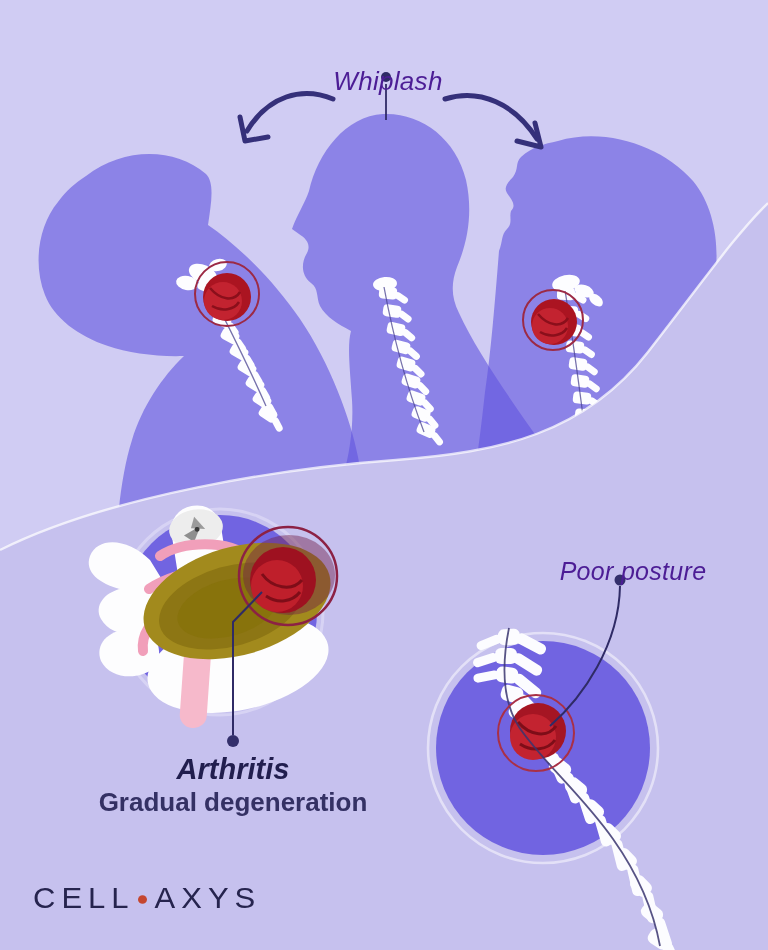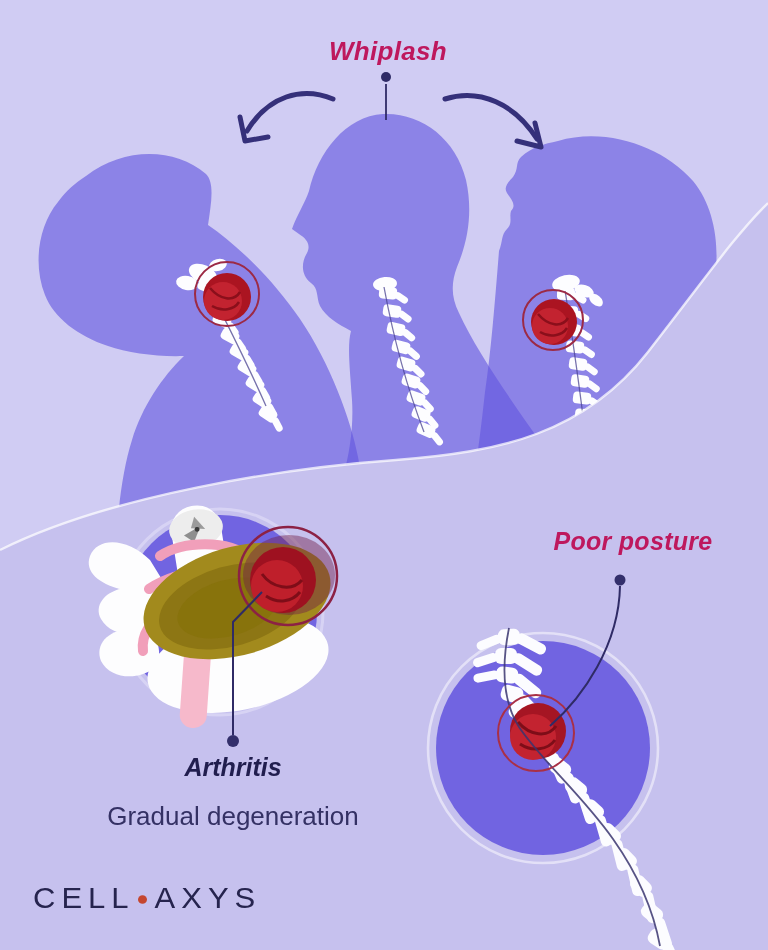--- a/index.html
+++ b/index.html
@@ -6,34 +6,35 @@
   #stage{
     position:relative;
     width:768px;height:950px;
     overflow:hidden;
     background:#c6c1ee;
     font-family:"Liberation Sans", sans-serif;
   }
   #art{position:absolute;left:0;top:0;}
   .lbl{
     position:absolute;
-    color:#be185d;
+    color:#4c1d95;
     text-align:center;
     font-style:italic;
-    font-weight:bold;
+    font-weight:normal;
     letter-spacing:.3px;
+    margin-top:30px;
   }
   .lbl-whiplash{left:238px;top:36px;width:300px;font-size:26px;}
   .lbl-poor{left:483px;top:527px;width:300px;font-size:25px;}
   .arthritis-block{
     position:absolute;left:73px;top:753px;width:320px;
     text-align:center;color:#211e4e;
   }
-  .arthritis-title{font-style:italic;font-weight:bold;font-size:25px;margin-bottom:19px;text-align:center;}
-  .arthritis-desc{font-size:26px;font-weight:normal;color:#343164;line-height:1.17;}
+  .arthritis-title{font-style:italic;font-weight:bold;font-size:29px;margin-bottom:1px;text-align:center;}
+  .arthritis-desc{font-size:26px;font-weight:bold;color:#343164;line-height:1.17;}
   .logo{
     position:absolute;left:33px;top:880px;height:36px;
     display:flex;align-items:center;
     color:#26244e;
     font-size:31px;font-weight:normal;
     letter-spacing:6px;
     transform:scaleY(.95);
     white-space:nowrap;
   }
   .logo .dot{

